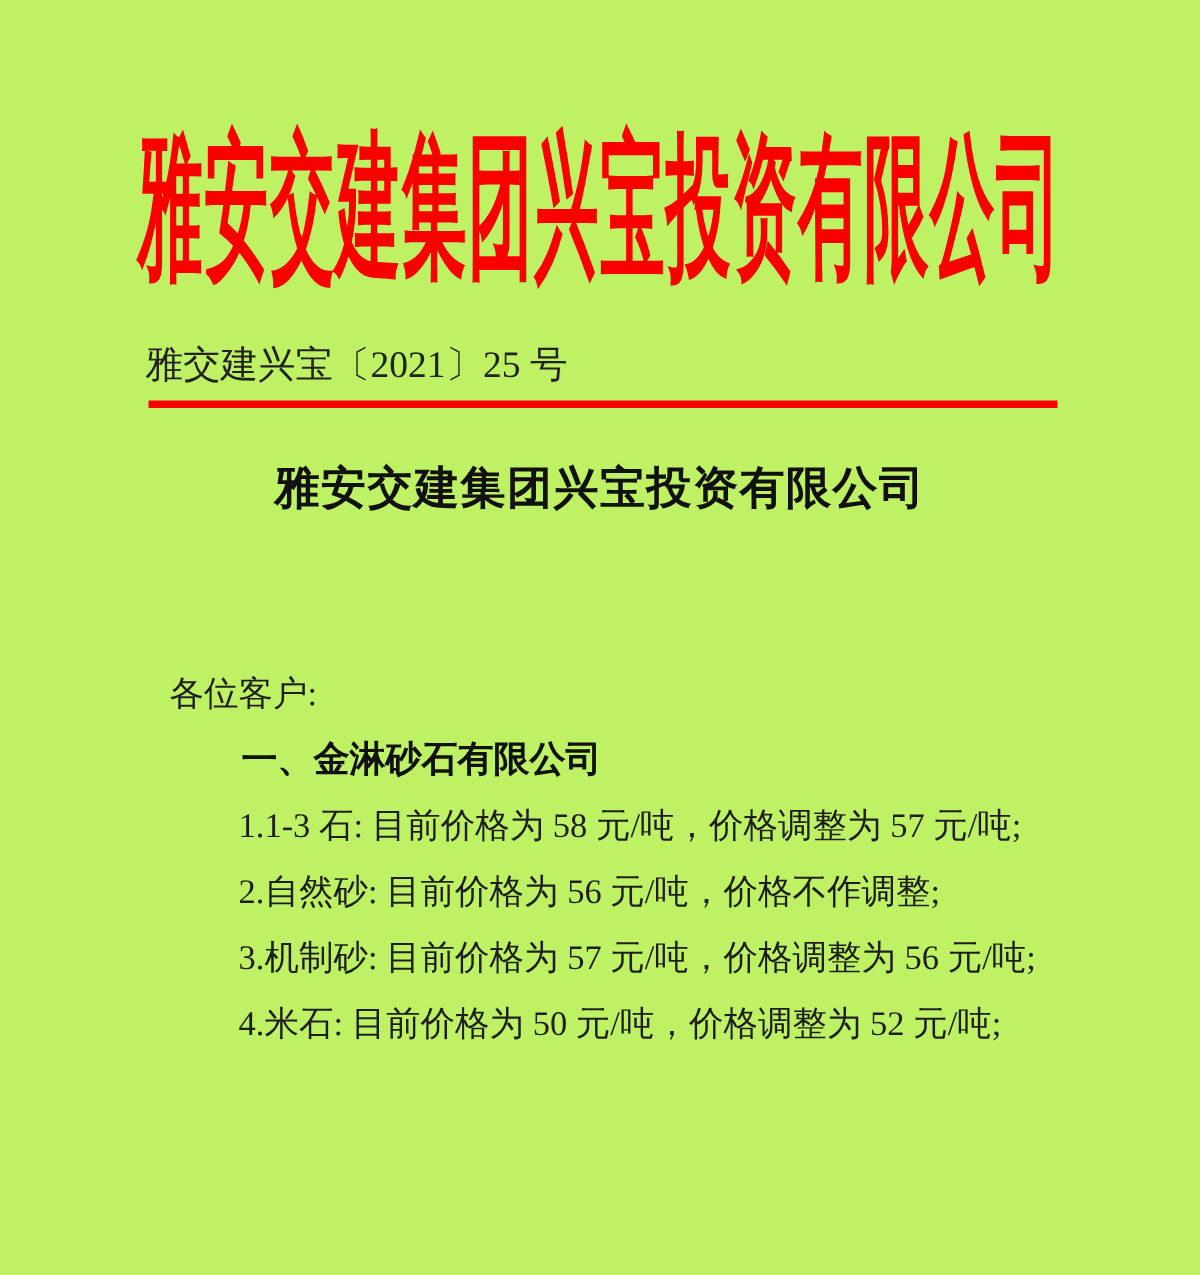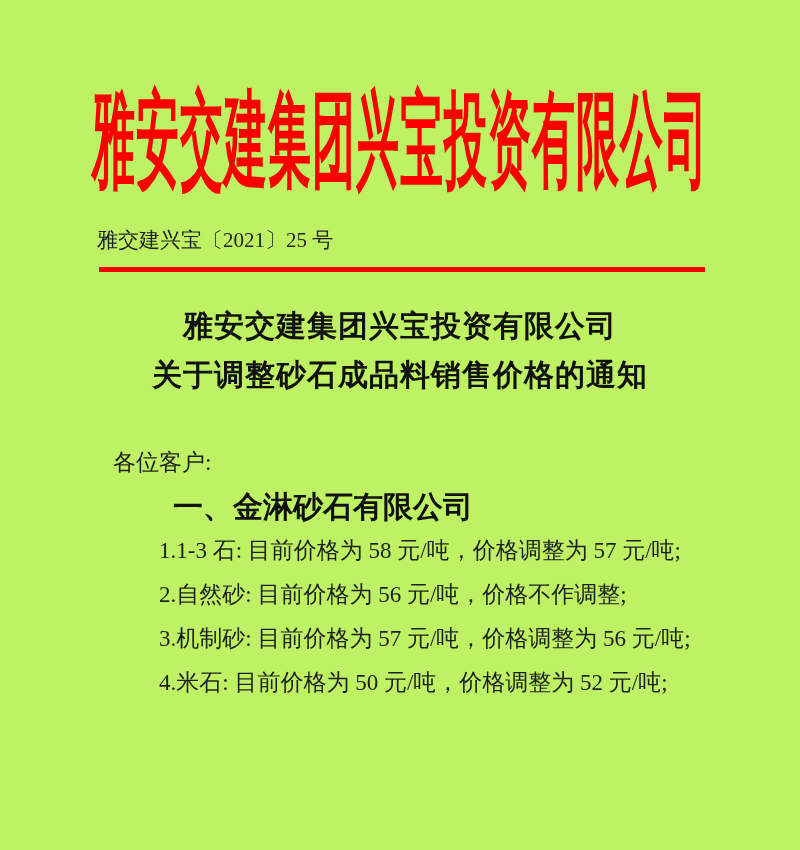--- a/index.html
+++ b/index.html
@@ -32,21 +32,21 @@
   }
   
   .meta-row {
     position: absolute;
     top: 226px;
     left: 97px;
     right: 97px;
     display: flex;
     justify-content: space-between;
     align-items: baseline;
-    font-size: 21px;
+    font-size: 25px;
     color: #222222;
   }
   .issuer { white-space: nowrap; }
   .issuer .gap { display: inline-block; width: 12px; }
   
   .red-rule {
     position: absolute;
     top: 267px;
     left: 99px;
     right: 95px;
@@ -80,21 +80,21 @@
   .para {
     margin: 0;
     text-indent: 2em;
     text-align: justify;
   }
   .section-heading {
     margin: 0;
     text-indent: 2em;
     font-weight: bold;
     font-family: "Liberation Sans", "DejaVu Sans", sans-serif;
-    font-size: 30px;
+    font-size: 24px;
     color: #111111;
   }
   .price-item {
     margin: 0;
     text-indent: 2em;
     white-space: nowrap;
   }
 </style>
 </head>
 <body>
@@ -104,21 +104,20 @@
   <div class="letterhead">雅安交建集团兴宝投资有限公司</div>
 
   <div class="meta-row">
     <span>雅交建兴宝〔2021〕25 号</span>
   </div>
 
   <div class="red-rule"></div>
 
   <div class="doc-title">
     <div>雅安交建集团兴宝投资有限公司</div>
-    <div>关于调整砂石成品料销售价格的通知</div>
   </div>
 
   <div class="body-block">
     <p class="salutation">各位客户:</p>
     <p class="section-heading">一、金淋砂石有限公司</p>
     <p class="price-item">1.1-3 石: 目前价格为 58 元/吨，价格调整为 57 元/吨;</p>
     <p class="price-item">2.自然砂: 目前价格为 56 元/吨，价格不作调整;</p>
     <p class="price-item">3.机制砂: 目前价格为 57 元/吨，价格调整为 56 元/吨;</p>
     <p class="price-item">4.米石: 目前价格为 50 元/吨，价格调整为 52 元/吨;</p>
   </div>

